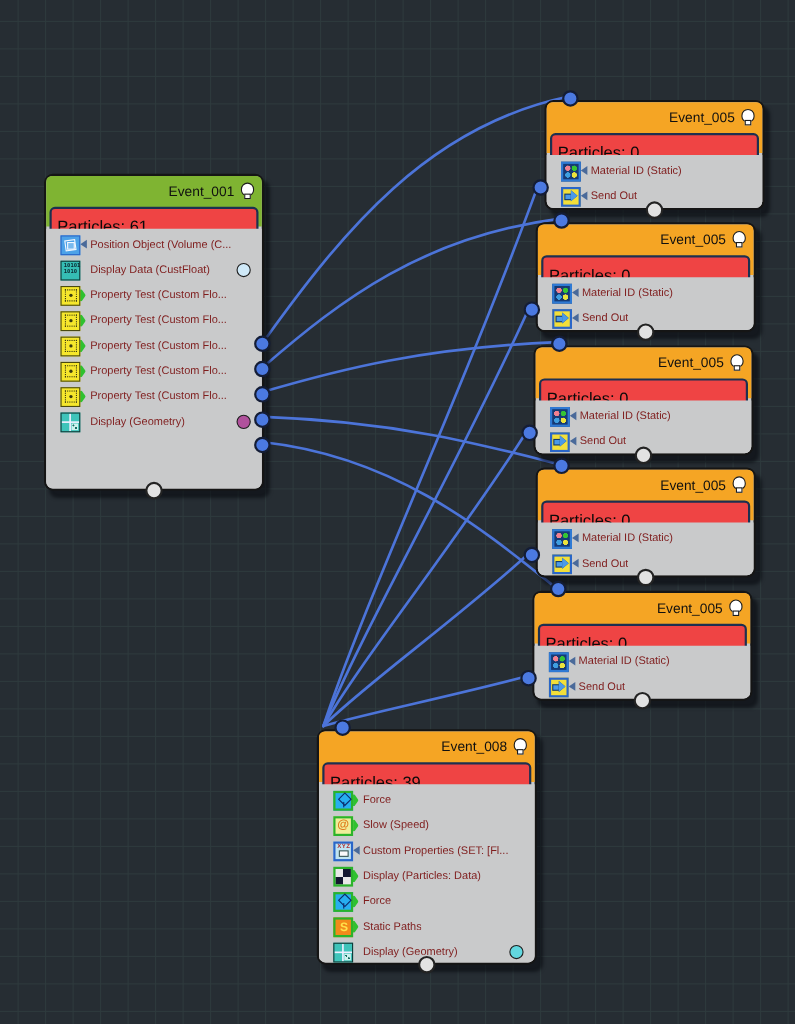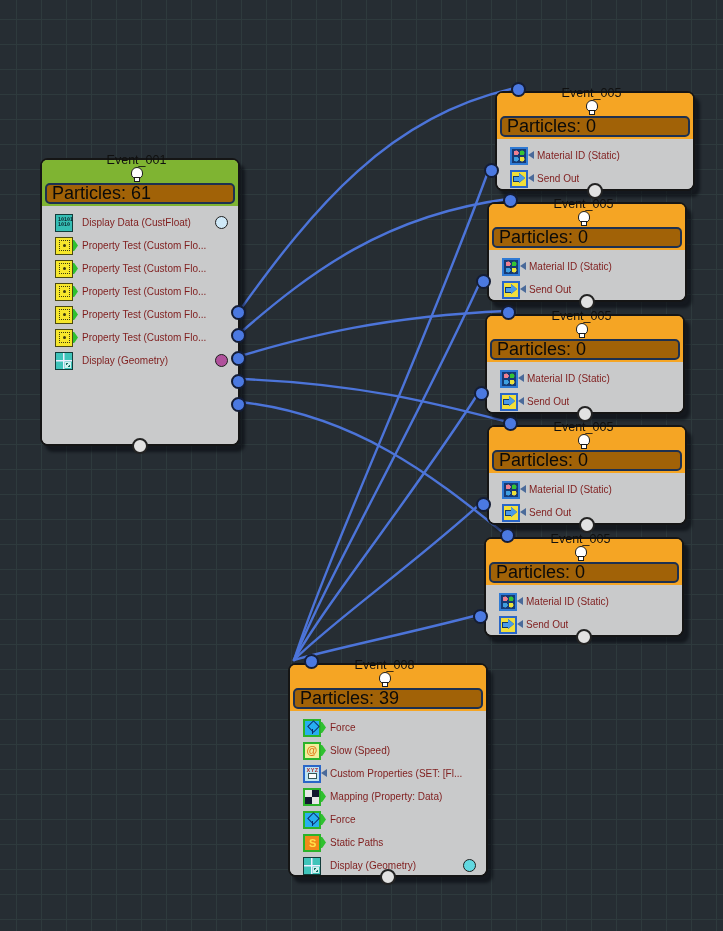--- a/index.html
+++ b/index.html
@@ -19,28 +19,28 @@
   
   .node{
     position:absolute;z-index:2;box-sizing:border-box;
     background:#c9cacb;border:2px solid #151515;border-radius:8px;
     box-shadow:5px 6px 3px rgba(5,8,12,.55);
   }
   .nhead{
     position:absolute;left:0;top:0;right:0;height:46px;
     background:var(--hc);border-radius:5px 5px 0 0;
   }
-  .trow{height:23px;display:flex;align-items:center;justify-content:flex-end;gap:0;padding:0 7px 0 0;flex-direction:column;}
+  .trow{height:28px;display:flex;align-items:center;justify-content:flex-end;gap:5px;padding:0 7px 0 0;}
   .ntitle{font-size:12.5px;color:#101010;}
   .bulb{position:relative;width:13px;height:16px;flex:none;}
   .bulb::before{content:'';position:absolute;top:0;left:1px;width:10px;height:10px;background:#fff;border:1px solid #1c1c1c;border-radius:50% 50% 42% 42%;}
   .bulb::after{content:'';position:absolute;bottom:1px;left:4px;width:4px;height:3px;background:#fff;border:1px solid #1c1c1c;}
   .pbar{
-    margin:0 3px;height:15px;background:#a16207;border:2px solid #1d3050;border-radius:5px;
-    font-size:18px;color:#0a0a0a;padding:1px 0 1px 5px;line-height:15px;white-space:nowrap;overflow:hidden;
+    margin:0 3px;height:15px;background:#ef4444;border:2px solid #1d3050;border-radius:5px;
+    font-size:15px;color:#0a0a0a;padding:9px 0 1px 5px;line-height:15px;white-space:nowrap;overflow:hidden;
   }
   .nbody{position:absolute;left:0;right:0;top:48px;bottom:0;background:#c9cacb;border-radius:0 0 6px 6px;padding-top:3px;}
   .row{height:23px;display:flex;align-items:center;position:relative;padding-left:13px;}
   .lbl{font-size:10px;color:#7f1d1d;margin-left:9px;white-space:nowrap;overflow:hidden;}
   .it{}
 
   
   .mk-left{position:absolute;left:31px;top:7px;width:0;height:0;
     border-top:4.5px solid transparent;border-bottom:4.5px solid transparent;border-right:6px solid #4a6a9a;}
   .mk-tab{position:absolute;left:29px;top:6px;width:7px;height:11px;background:#2fc12f;
@@ -135,20 +135,25 @@
 <div class="node" style="--hc:#7fb432;left:40px;top:158px;width:200px;height:288px;">
   <div class="nhead">
     <div class="trow">
       <span class="ntitle">Event_001</span>
       <span class="bulb"></span>
     </div>
     <div class="pbar">Particles: 61</div>
   </div>
   <div class="nbody">
     <div class="row">
+      <span class="ic ic-posobj"></span>
+      <span class="mk-left"></span>
+      <span class="lbl">Position Object (Volume (C...</span>
+    </div>
+    <div class="row">
       <span class="ic ic-dispdata"></span>
       <span class="lbl">Display Data (CustFloat)</span>
       <span class="rdot rd-lblue"></span>
     </div>
     <div class="row">
       <span class="mk-tab"></span>
       <span class="ic ic-proptest"></span>
       <span class="lbl">Property Test (Custom Flo...</span>
     </div>
     <div class="row">
@@ -330,21 +335,21 @@
       <span class="lbl it">Slow (Speed)</span>
     </div>
     <div class="row">
       <span class="ic ic-custprops"></span>
       <span class="mk-left"></span>
       <span class="lbl">Custom Properties (SET: [Fl...</span>
     </div>
     <div class="row">
       <span class="mk-tab"></span>
       <span class="ic ic-mapping"></span>
-      <span class="lbl">Mapping (Property: Data)</span>
+      <span class="lbl">Display (Particles: Data)</span>
     </div>
     <div class="row">
       <span class="mk-tab"></span>
       <span class="ic ic-force"></span>
       <span class="lbl it">Force</span>
     </div>
     <div class="row">
       <span class="mk-tab"></span>
       <span class="ic ic-spline"></span>
       <span class="lbl">Static Paths</span>

